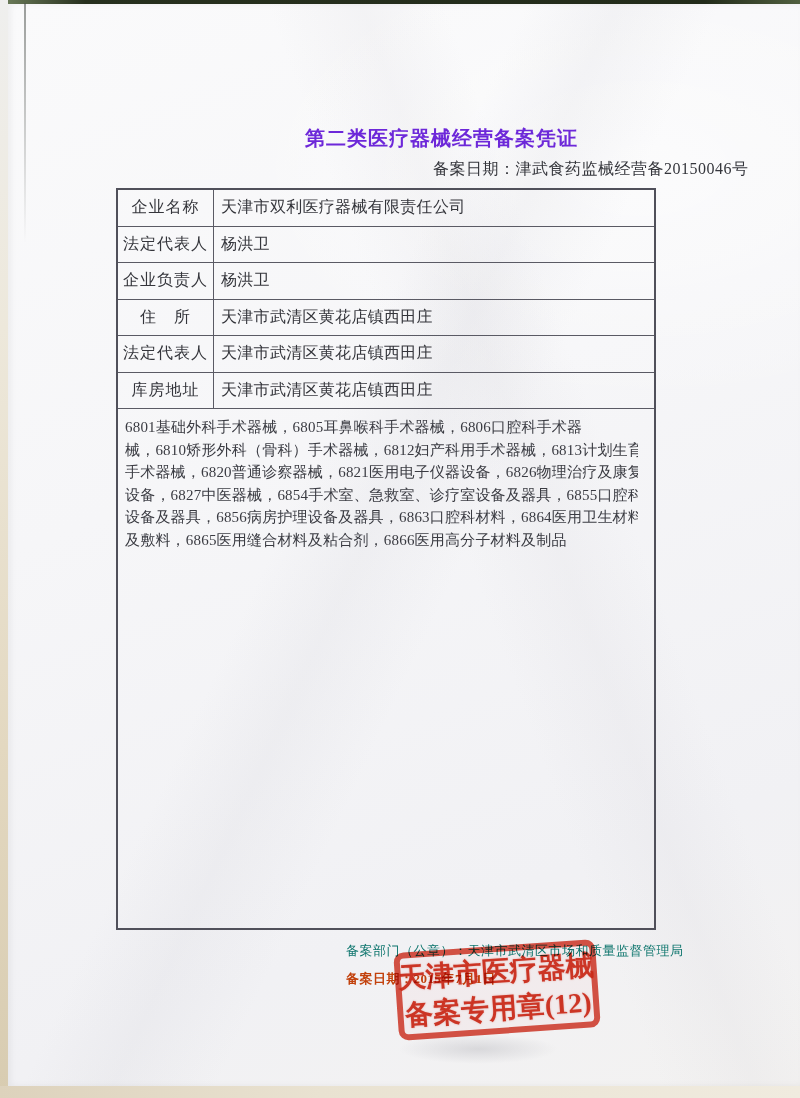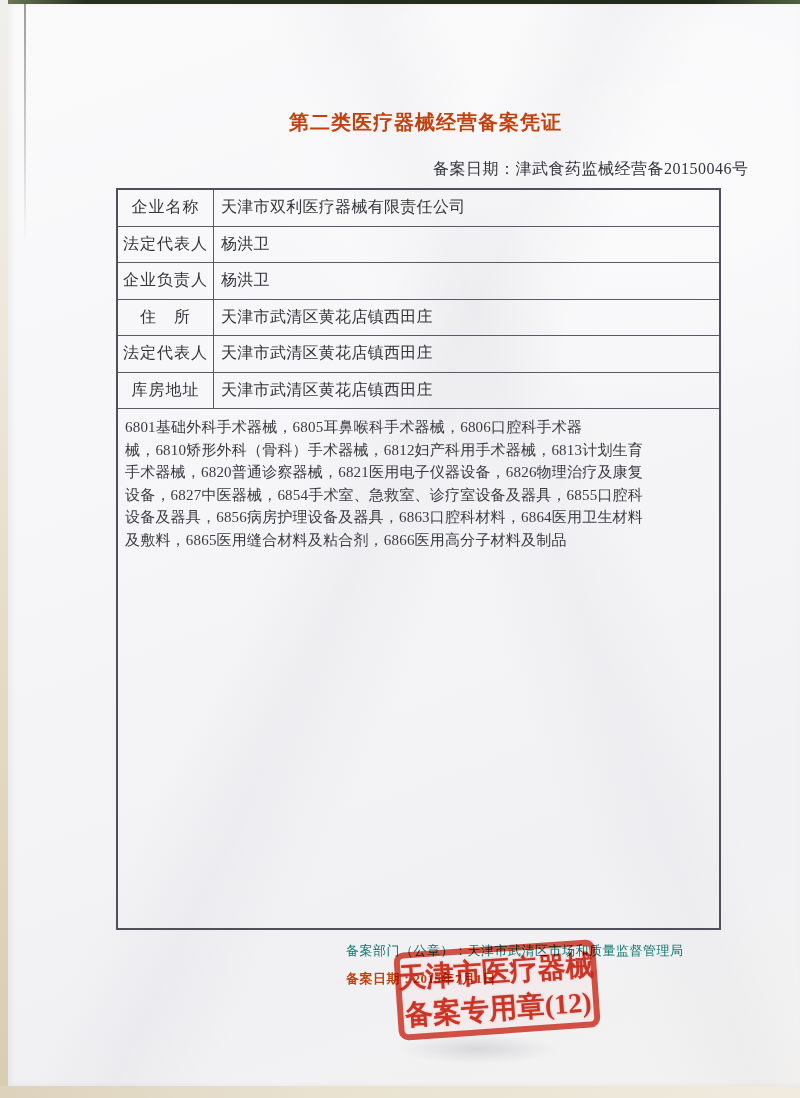--- a/index.html
+++ b/index.html
@@ -33,30 +33,30 @@
   .edge-bottom{
     position:absolute;left:0;bottom:0;width:100%;height:12px;
     background:linear-gradient(to right,#ddd2bc,#e9e2d1 40%,#f0ebdf);
   }
   .smudge{
     position:absolute;left:398px;top:1034px;width:160px;height:30px;
     background:radial-gradient(ellipse at center,rgba(150,150,158,0.28),rgba(150,150,158,0) 70%);
   }
   
   .title{
-    position:absolute;left:289px;top:109px;margin:0;
-    font-size:20px;font-weight:700;letter-spacing:1px;color:#c2410c;white-space:nowrap;
+    position:absolute;left:289px;top:109px;margin:16px;
+    font-size:20px;font-weight:700;letter-spacing:1px;color:#6d28d9;white-space:nowrap;
   }
   .filing-no{
     position:absolute;left:433px;top:159px;
     font-size:16px;color:#35363c;letter-spacing:0.5px;white-space:nowrap;
   }
   
   .cert-table{
-    position:absolute;left:116px;top:188px;width:605px;height:742px;
+    position:absolute;left:116px;top:188px;width:540px;height:742px;
     border:2px solid #50505a;box-sizing:border-box;
     display:flex;flex-direction:column;
   }
   .t-row{display:flex;flex:none;height:35.5px;border-top:1px solid #5a5a64;}
   .t-row:first-child{border-top:none;}
   .t-row.scope-row{flex:1;height:auto;}
   .cell-label{
     width:96px;flex:none;border-right:1px solid #5a5a64;box-sizing:border-box;
     display:flex;align-items:center;justify-content:center;
     font-size:16px;color:#34353b;letter-spacing:1px;white-space:nowrap;

